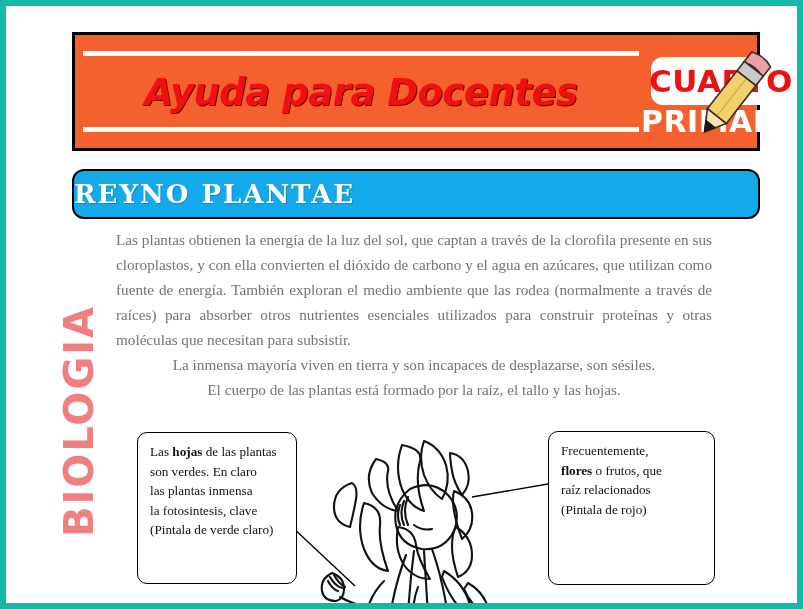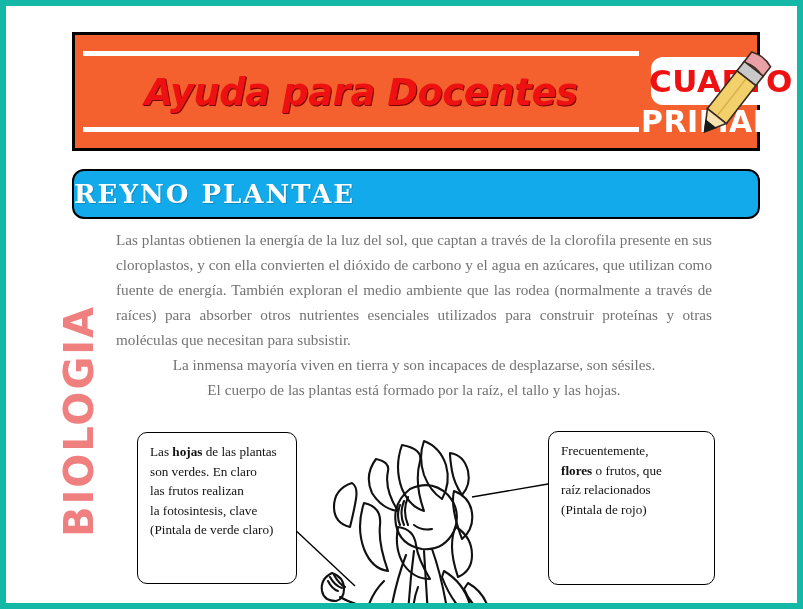--- a/index.html
+++ b/index.html
@@ -300,21 +300,21 @@
       <path d="M42 166 q14 8 30 10"></path>
       <path d="M48 176 q18 4 34 2"></path>
     </g>
   </svg>
 
   <div class="callout" id="callout-left">
     <div>
       <span>Las </span><b>hojas</b><span> de las plantas</span>
     </div>
     <div>son verdes. En claro</div>
-    <div>las frutos realizan</div>
+    <div>las plantas inmensa</div>
     <div>la fotosintesis, clave</div>
     <div>(Pintala de verde claro)</div>
   </div>
 
   <div class="callout" id="callout-right">
     <div>Frecuentemente,</div>
     <div>
       <b>flores</b><span> o frutos, que</span>
     </div>
     <div>raíz relacionados</div>

